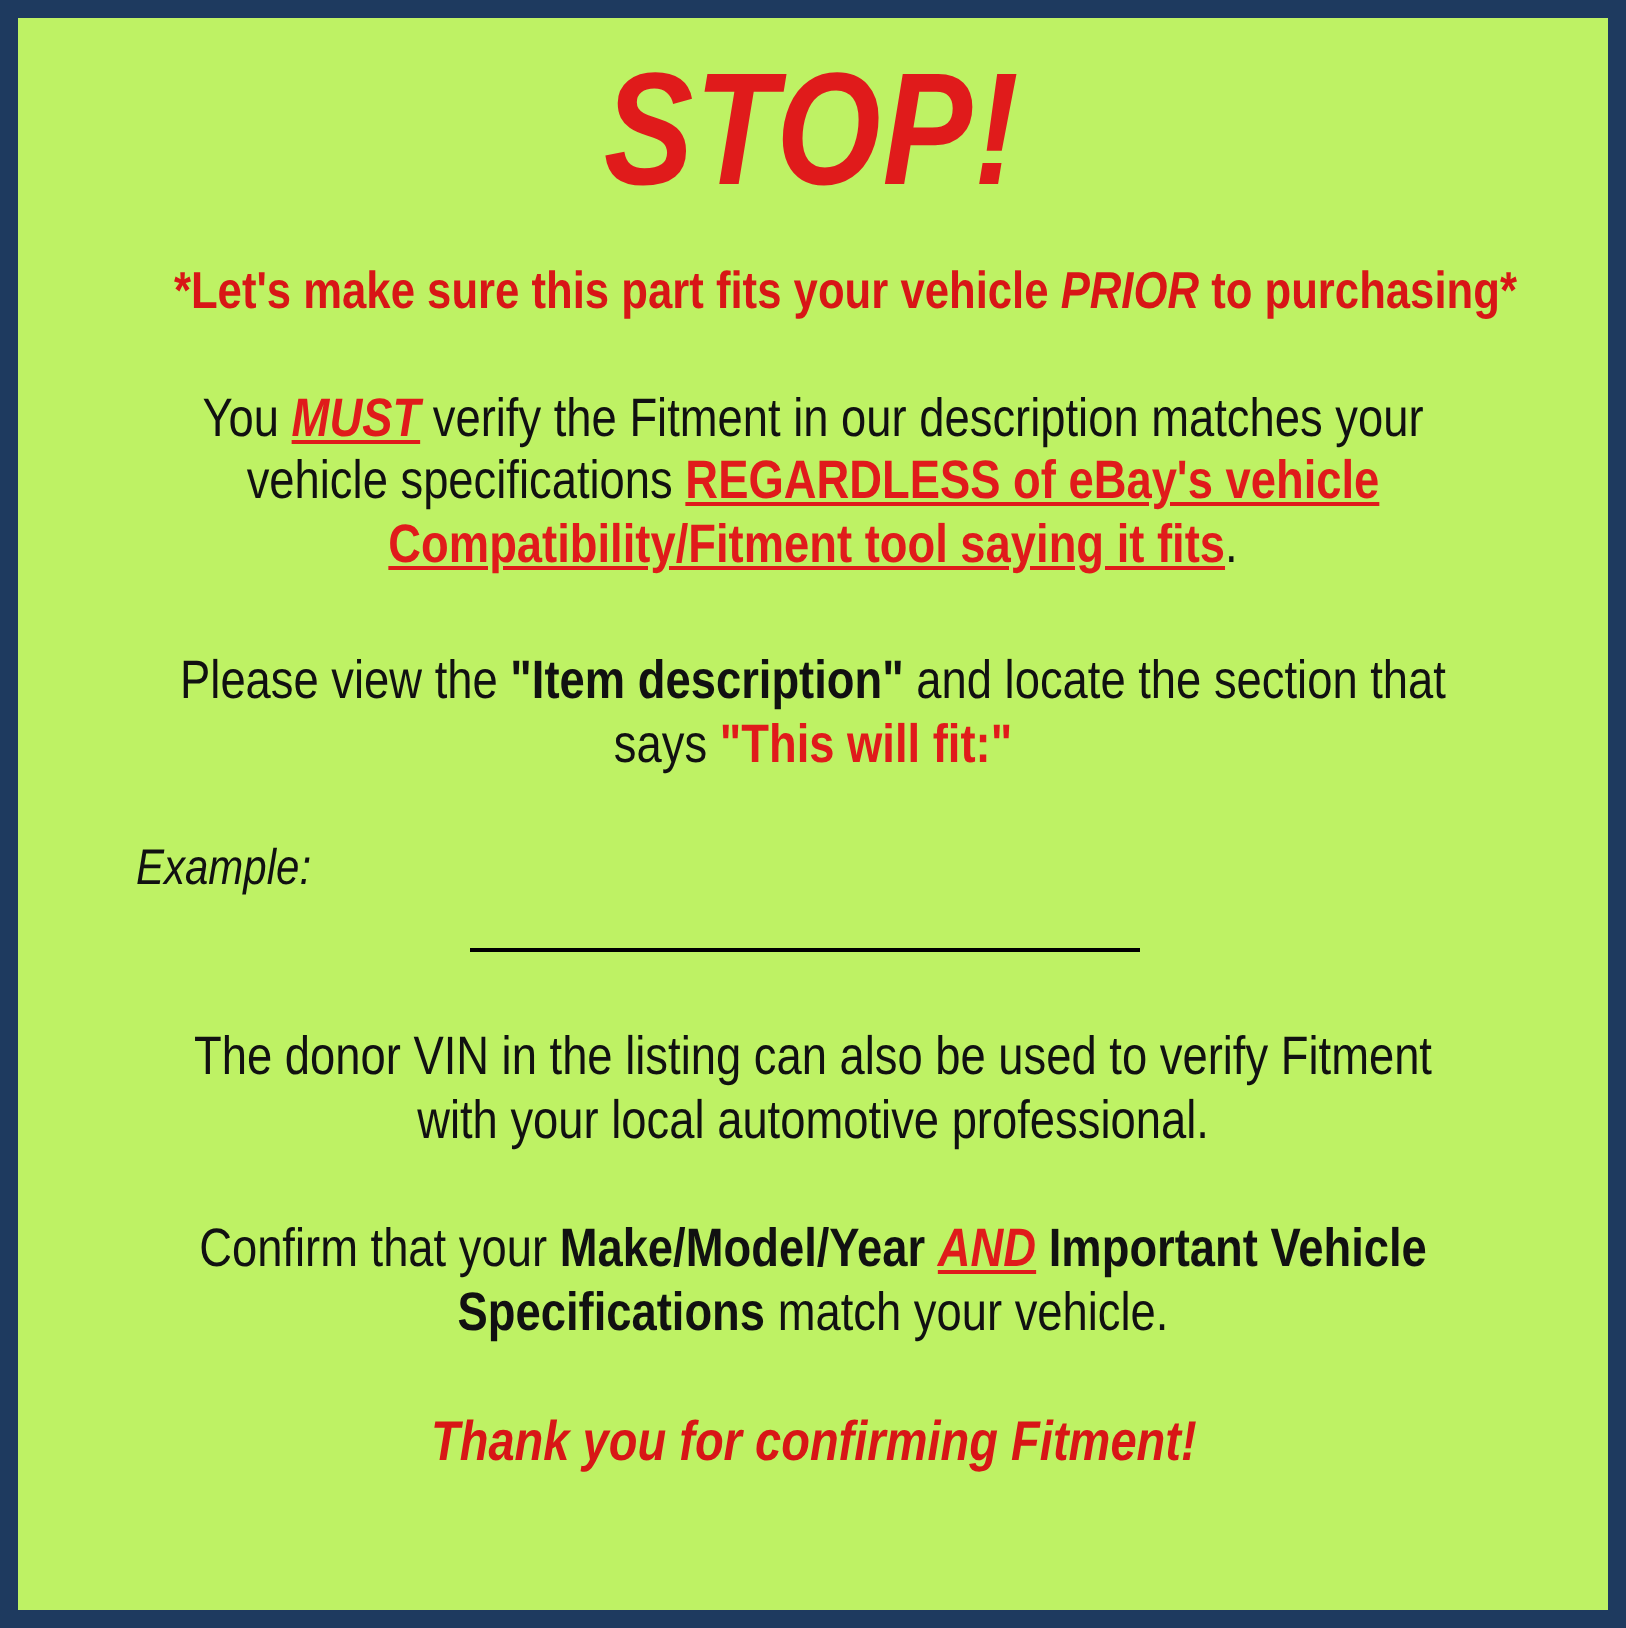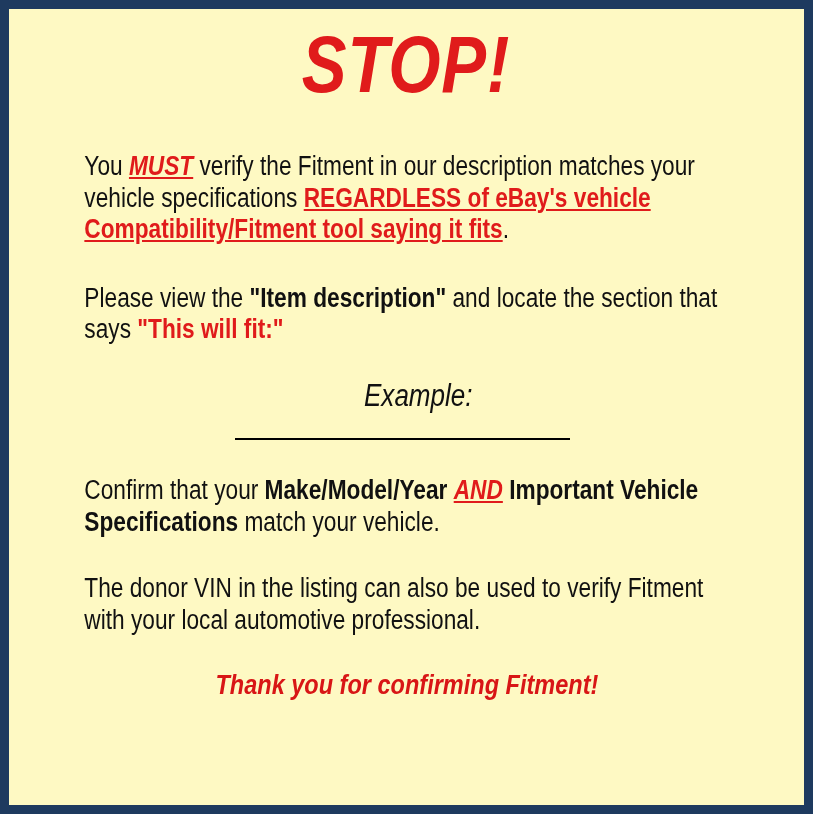--- a/index.html
+++ b/index.html
@@ -13,21 +13,21 @@
     height: 814px;
     overflow: hidden;
     font-family: "Liberation Sans", sans-serif;
   }
 
   .notice-card {
     box-sizing: border-box;
     width: 813px;
     height: 814px;
     border: 9px solid #1e3a5f;
-    background: #fef9c3;
+    background: #bef264;
     position: relative;
   }
 
   .notice-inner {
     box-sizing: border-box;
     width: 100%;
     height: 100%;
     padding: 0 14px;
     display: block;
   }
@@ -71,20 +71,21 @@
     font-size: 26px;
     line-height: 1.1;
     text-decoration: underline;
     text-underline-offset: 3px;
     margin: 0;
     padding-top: 14px;
   }
   .subtitle .ital { font-style: italic; }
 
   .para {
+    text-align: center;
     color: #111111;
     font-size: 27px;
     line-height: 1.17;
     margin: 0;
   }
 
   .p-must { padding-top: 34px; }
   .p-item { padding-top: 37px; }
   .p-confirm { padding-top: 33px; }
   .p-vin { padding-top: 35px; }
@@ -98,27 +99,26 @@
   }
   .black { color: #111111; }
 
   .example-wrap {
     padding-top: 33px;
     padding-left: 45px;
     text-align: left;
   }
   .example-label {
     color: #111111;
-    font-size: 31px;
+    font-size: 25px;
     font-style: italic;
     text-decoration: underline;
     text-underline-offset: 3px;
     line-height: 1.1;
     display: block;
-    text-align: center;
   }
   .example-fit {
     color: #e01b1b;
     font-weight: bold;
     font-size: 25px;
     line-height: 1.25;
     display: block;
     padding-top: 4px;
     margin-left: -4px;
   }
@@ -157,44 +157,47 @@
 </head>
 <body>
 
 <div class="notice-card">
   <div class="notice-inner">
 
     <div class="stop-title">
       <span class="cond">STOP!</span>
     </div>
 
+    <div class="subtitle">
+      <span class="cond"><span>*Let's make sure this part fits your vehicle </span><span class="ital">PRIOR</span><span> to purchasing*</span></span>
+    </div>
 
     <div class="para p-must">
       <span class="cond-block"><span>You </span><span class="red bold ital ul">MUST</span><span> verify the Fitment in our description matches your vehicle specifications </span><span class="red bold ul">REGARDLESS of eBay's vehicle Compatibility/Fitment tool saying it fits</span><span class="black">.</span></span>
     </div>
 
     <div class="para p-item">
       <span class="cond-block"><span>Please view the </span><span class="bold">"Item description"</span><span> and locate the section that says </span><span class="red bold">"This will fit:"</span></span>
     </div>
 
     <div class="example-wrap">
       <span class="example-label"><span class="cond-left">Example:</span></span>
     </div>
 
     <div class="divider-row">
       <div class="divider-line"></div>
-    </div>
-
-    <div class="para p-confirm">
-      <span class="cond-block"><span>Confirm that your </span><span class="bold">Make/Model/Year</span><span> </span><span class="red bold ital ul">AND</span><span> </span><span class="bold">Important Vehicle Specifications</span><span> match your vehicle.</span></span>
     </div>
 
     <div class="para p-vin">
       <span class="cond-block">The donor VIN in the listing can also be used to verify Fitment</span>
       <span class="cond-block">with your local automotive professional.</span>
     </div>
 
+    <div class="para p-confirm">
+      <span class="cond-block"><span>Confirm that your </span><span class="bold">Make/Model/Year</span><span> </span><span class="red bold ital ul">AND</span><span> </span><span class="bold">Important Vehicle Specifications</span><span> match your vehicle.</span></span>
+    </div>
+
     <div class="thanks">
       <span class="cond">Thank you for confirming Fitment!</span>
     </div>
 
   </div>
 </div>
 
 </body></html>

